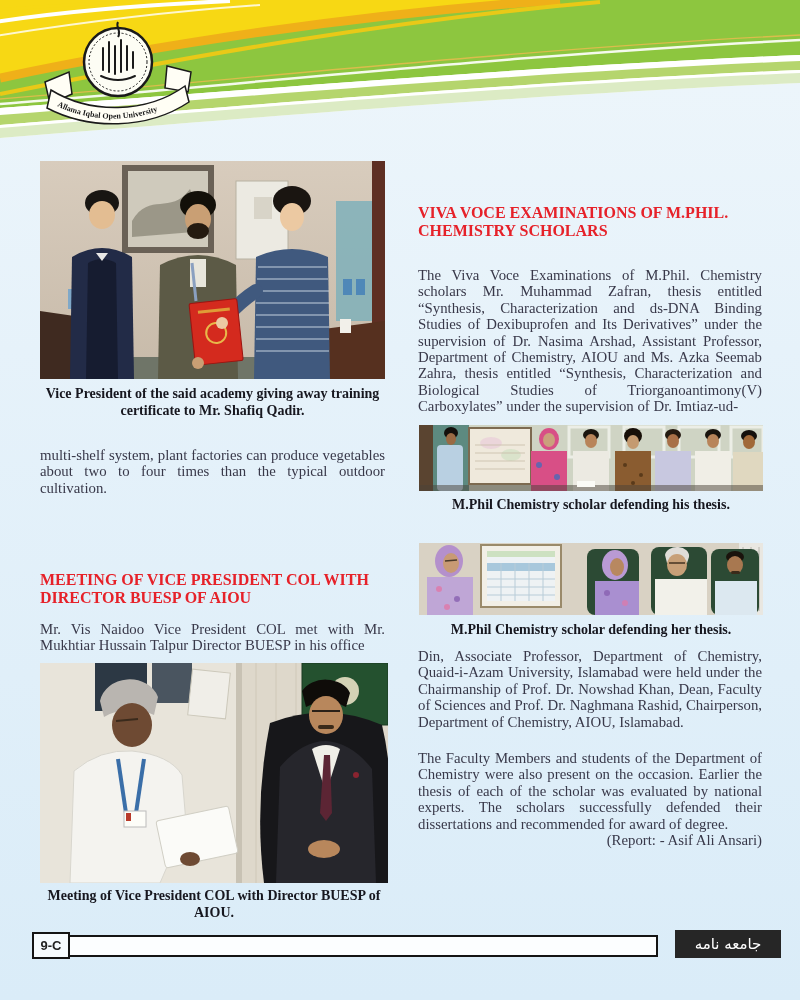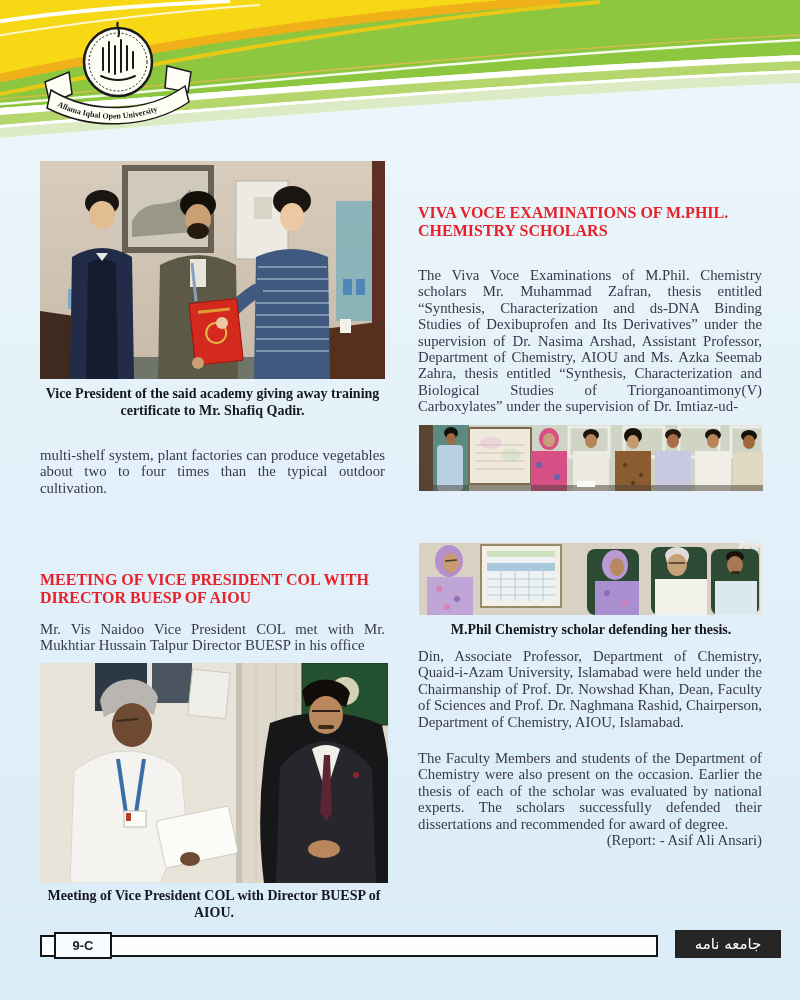--- a/index.html
+++ b/index.html
@@ -239,20 +239,21 @@
     <rect x="236" y="26" width="36" height="40" fill="#c8c8e0"></rect>
     <ellipse cx="294" cy="10" rx="8" ry="6" fill="#1a140e"></ellipse>
     <ellipse cx="294" cy="16" rx="6" ry="7" fill="#b8845a"></ellipse>
     <rect x="276" y="26" width="36" height="40" fill="#f0eee6"></rect>
     <ellipse cx="330" cy="11" rx="8" ry="6" fill="#14100c"></ellipse>
     <ellipse cx="330" cy="17" rx="6" ry="7" fill="#a06838"></ellipse>
     <rect x="314" y="27" width="30" height="39" fill="#e0d8c0"></rect>
     <rect x="0" y="60" width="344" height="6" fill="#4a4238" opacity="0.5"></rect>
     <rect x="158" y="56" width="18" height="6" fill="#fbfbf6"></rect>
   </svg>
+  <div class="abs caption" style="left:419px;top:496px;width:344px">M.Phil Chemistry scholar defending his thesis.</div>
 
   <svg class="abs photo-svg" style="left:419px;top:543px" width="344" height="72" viewBox="0 0 344 72">
     <rect width="344" height="72" fill="#d9d2c4"></rect>
     <rect x="320" y="0" width="24" height="72" fill="#e9e7e1"></rect>
     <g stroke="#b8b4ac" stroke-width="1">
       <line x1="324" y1="4" x2="324" y2="68"></line>
         <line x1="332" y1="4" x2="332" y2="68"></line>
         <line x1="340" y1="4" x2="340" y2="68"></line>
     </g>
 
@@ -298,20 +299,20 @@
   </svg>
   <div class="abs caption" style="left:419px;top:621px;width:344px">M.Phil Chemistry scholar defending her thesis.</div>
 
   <div class="abs para" style="left:418px;top:648px;width:344px">Din, Associate Professor, Department of Chemistry, Quaid-i-Azam University, Islamabad were held under the Chairmanship of Prof. Dr. Nowshad Khan, Dean, Faculty of Sciences and Prof. Dr. Naghmana Rashid, Chairperson, Department of Chemistry, AIOU, Islamabad.</div>
 
   <div class="abs para" style="left:418px;top:750px;width:344px">The Faculty Members and students of the Department of Chemistry were also present on the occasion. Earlier the thesis of each of the scholar was evaluated by national experts. The scholars successfully defended their dissertations and recommended for award of degree.</div>
 
   <div class="abs para" style="left:418px;top:832px;width:344px;text-align:right">(Report: - Asif Ali Ansari)</div>
 
   <div class="abs footer-bar" style="left:40px;top:935px;width:618px;height:22px"></div>
-  <div class="abs page-num-box" style="left:54px;top:932px;width:58px;height:27px">
+  <div class="abs page-num-box" style="left:32px;top:932px;width:38px;height:27px">
     <span>9-C</span>
   </div>
   <div class="abs masthead-box" style="left:657px;top:930px;width:106px;height:28px">
     <span>جامعه نامه</span>
   </div>
 
 </div>
 
 </body></html>

